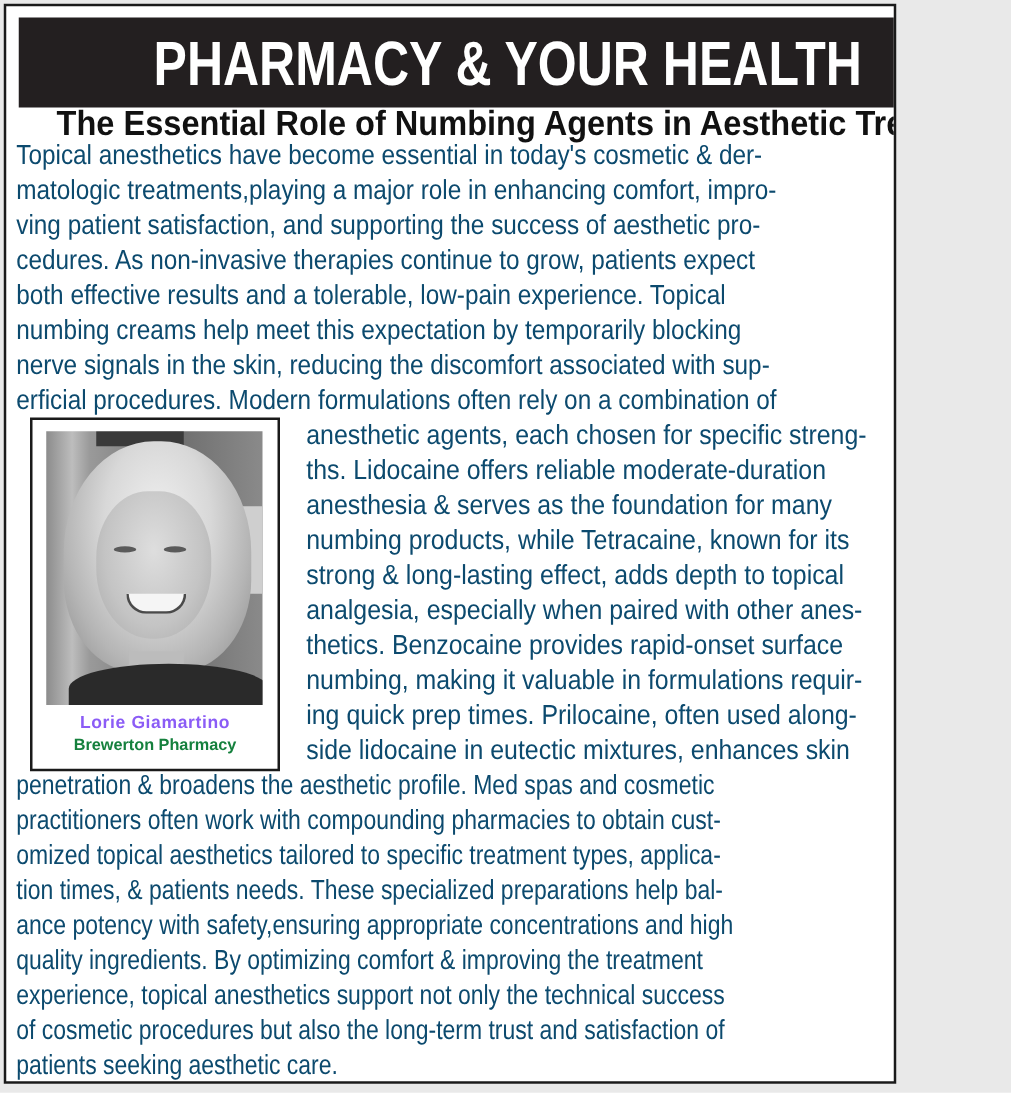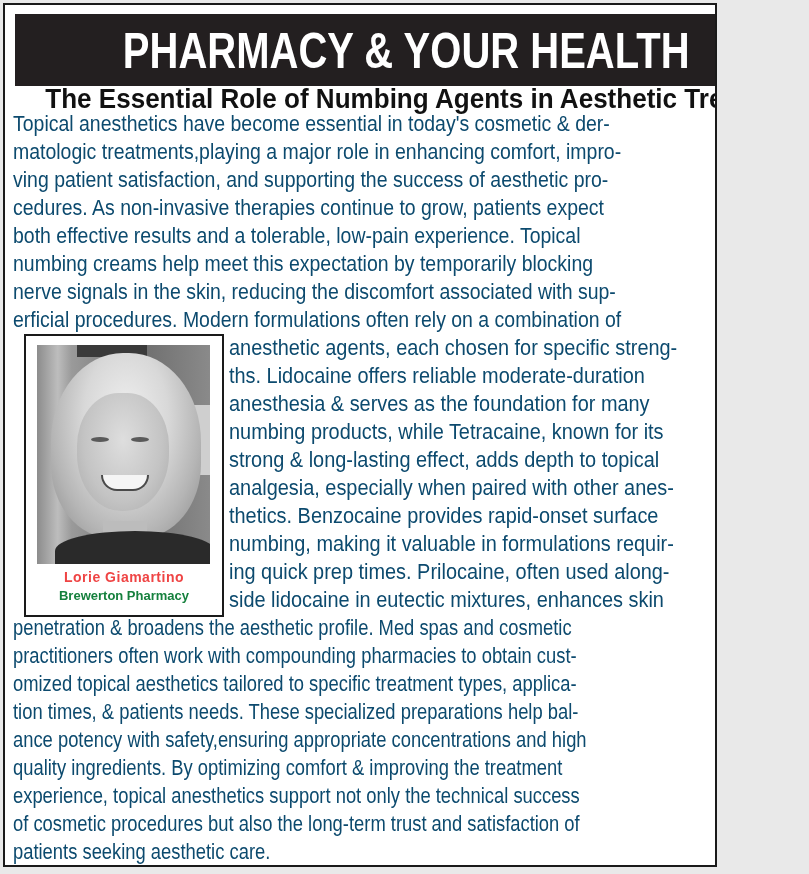--- a/index.html
+++ b/index.html
@@ -74,21 +74,21 @@
       color: #0c4a6e;
     }
     .line {
       display: block;
       white-space: nowrap;
       transform-origin: left center;
       height: 28px;
     }
     .upper { left: 8px; top: 105px; }
     .upper .line { transform: scaleX(0.885); }
-    .wrap { left: 224px; top: 329px; }
+    .wrap { left: 240px; top: 329px; }
     .wrap .line { transform: scaleX(0.905); }
     .lower { left: 8px; top: 609px; }
     .lower .line { transform: scaleX(0.835); }
 
     .photo-box {
       position: absolute;
       left: 19px;
       top: 329px;
       width: 200px;
       height: 283px;
@@ -140,21 +140,21 @@
       position: absolute; left: 66px; top: 176px; width: 44px; height: 30px;
       background: #bcbcbc; border-radius: 0 0 50% 50%;
     }
     .caption-name {
       position: absolute;
       left: 0; top: 233px; width: 196px;
       text-align: center;
       font-weight: bold;
       font-size: 14px;
       letter-spacing: 0.5px;
-      color: #ef4444;
+      color: #8b5cf6;
     }
     .caption-org {
       position: absolute;
       left: 0; top: 252px; width: 196px;
       text-align: center;
       font-weight: bold;
       font-size: 13px;
       color: #15803d;
     }
   </style>

